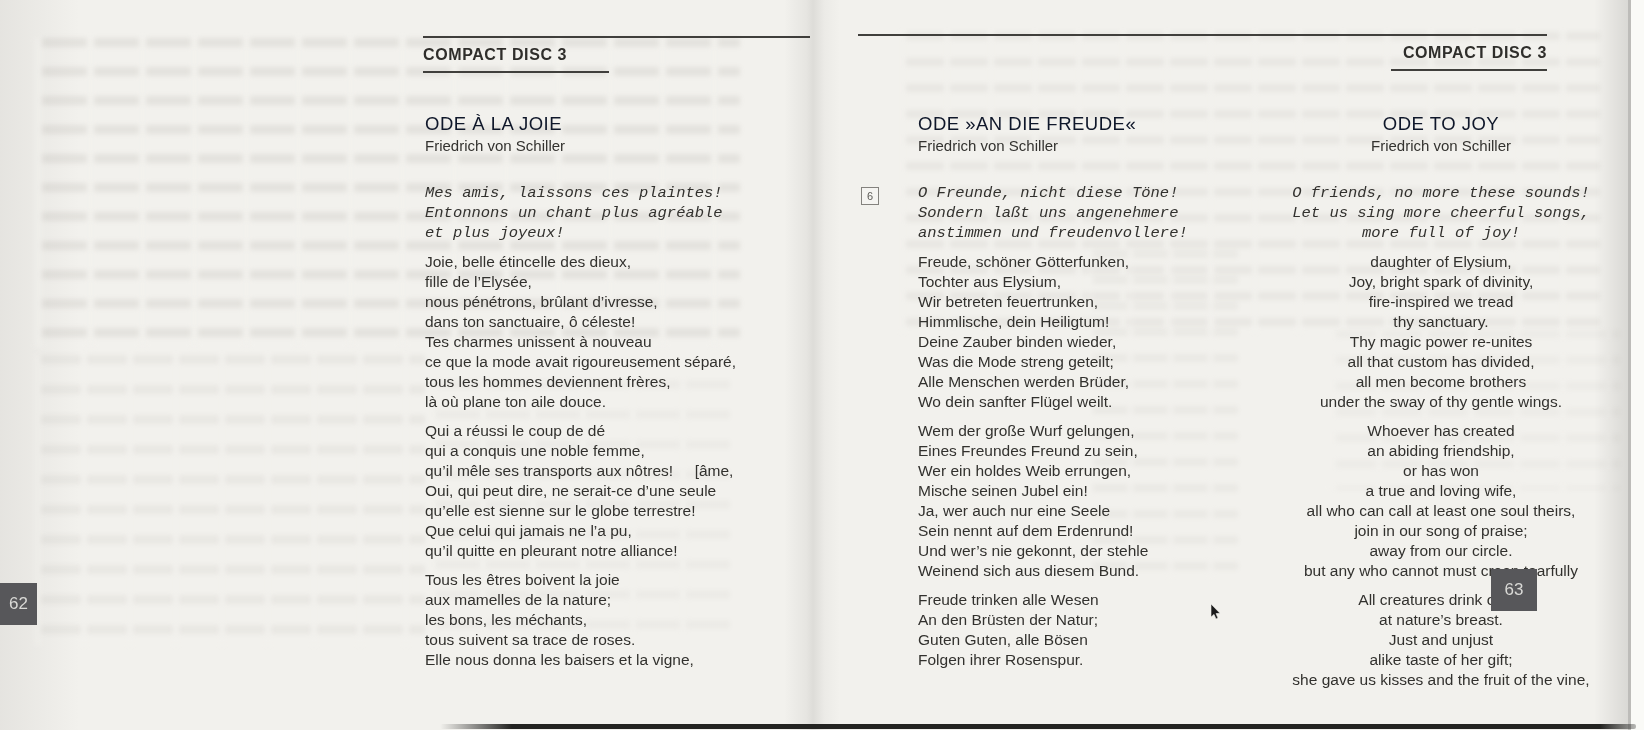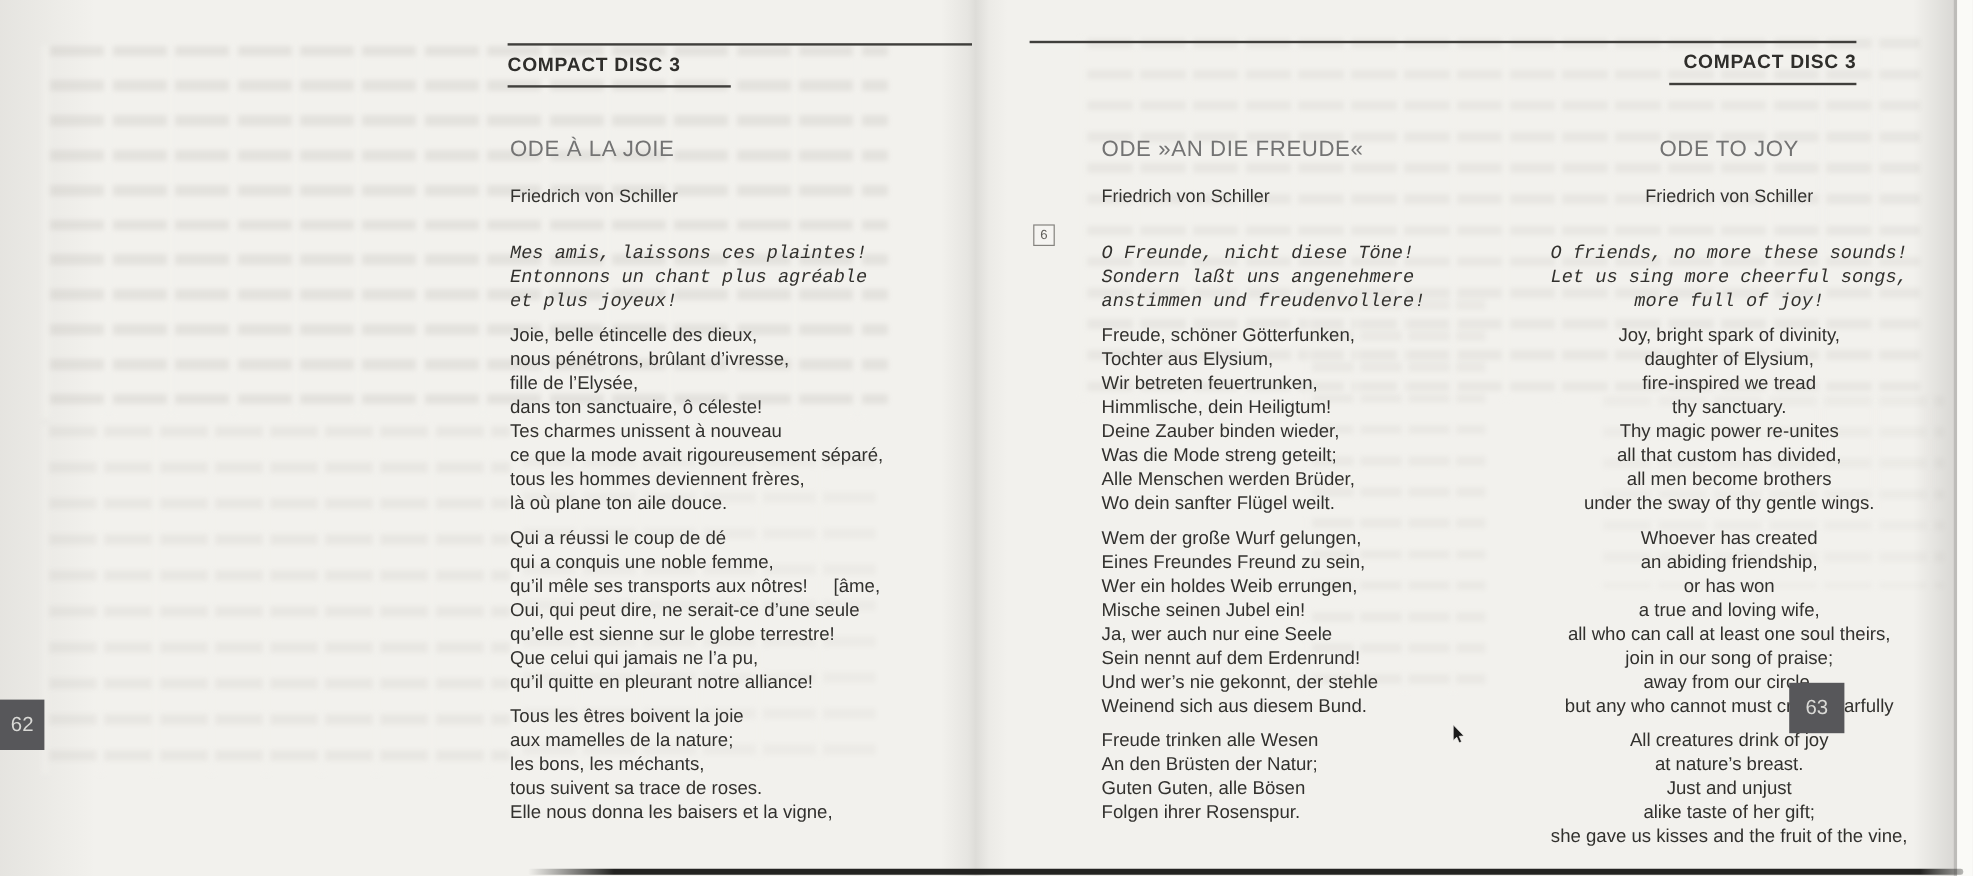--- a/index.html
+++ b/index.html
@@ -60,22 +60,22 @@
     font-size:16px;font-weight:700;letter-spacing:.6px;color:#2f2e2b;
     padding:7px 0 6px;line-height:20px;}
   .pg-header .rule-bottom{height:2px;background:#403f3c;}
   .hdr-left{left:423px;top:36px;width:387px;}
   .hdr-left .rule-bottom{width:186px;}
   .hdr-right{left:46px;top:34px;width:689px;}
   .hdr-right .hdr-text{text-align:right;}
   .hdr-right .rule-bottom{width:156px;margin-left:auto;}
   
   .poem{position:absolute;color:#32312e;}
-  .poem h2{margin:0;font-size:18.5px;font-weight:400;letter-spacing:.5px;line-height:24px;color:#737373;}
-  .poem h3{margin:18px 0 28px;font-size:15px;font-weight:400;line-height:19px;color:#33322f;}
+  .poem h2{margin:0;font-size:18.5px;font-weight:400;letter-spacing:.5px;line-height:24px;color:#0f172a;}
+  .poem h3{margin:0 0 28px;font-size:15px;font-weight:400;line-height:19px;color:#33322f;}
   .stanza{margin:0 0 9px;}
   .stanza.intro .line{font-style:italic;font-family:Liberation Mono, monospace;}
   .line{font-size:15.5px;line-height:20px;white-space:pre-wrap;color:#32312e;}
   .poem-left{left:425px;top:112px;width:392px;}
   .col-german{left:106px;top:112px;width:315px;}
   .col-english{left:429px;top:112px;width:400px;text-align:center;}
   
   .track-badge{
     position:absolute;left:49px;top:187px;width:16px;height:16px;
     border:1px solid #84827e;color:#5d5b57;font-size:11px;line-height:16px;
@@ -113,22 +113,22 @@
       <h2>ODE À LA JOIE</h2>
       <h3>Friedrich von Schiller</h3>
       <div class="stanza intro">
           <div class="line">Mes amis, laissons ces plaintes!</div>
           <div class="line">Entonnons un chant plus agréable</div>
           <div class="line">et plus joyeux!</div>
         </div>
       <div>
           <div class="stanza">
             <div class="line">Joie, belle étincelle des dieux,</div>
+            <div class="line">fille de l’Elysée,</div>
             <div class="line">nous pénétrons, brûlant d’ivresse,</div>
-            <div class="line">fille de l’Elysée,</div>
             <div class="line">dans ton sanctuaire, ô céleste!</div>
             <div class="line">Tes charmes unissent à nouveau</div>
             <div class="line">ce que la mode avait rigoureusement séparé,</div>
             <div class="line">tous les hommes deviennent frères,</div>
             <div class="line">là où plane ton aile douce.</div>
           </div>
           <div class="stanza">
             <div class="line">Qui a réussi le coup de dé</div>
             <div class="line">qui a conquis une noble femme,</div>
             <div class="line">qu’il mêle ses transports aux nôtres!     [âme,</div>
@@ -200,22 +200,22 @@
     <div class="poem col-english">
       <h2>ODE TO JOY</h2>
       <h3>Friedrich von Schiller</h3>
       <div class="stanza intro">
           <div class="line">O friends, no more these sounds!</div>
           <div class="line">Let us sing more cheerful songs,</div>
           <div class="line">more full of joy!</div>
         </div>
       <div>
           <div class="stanza">
+            <div class="line">daughter of Elysium,</div>
             <div class="line">Joy, bright spark of divinity,</div>
-            <div class="line">daughter of Elysium,</div>
             <div class="line">fire-inspired we tread</div>
             <div class="line">thy sanctuary.</div>
             <div class="line">Thy magic power re-unites</div>
             <div class="line">all that custom has divided,</div>
             <div class="line">all men become brothers</div>
             <div class="line">under the sway of thy gentle wings.</div>
           </div>
           <div class="stanza">
             <div class="line">Whoever has created</div>
             <div class="line">an abiding friendship,</div>

